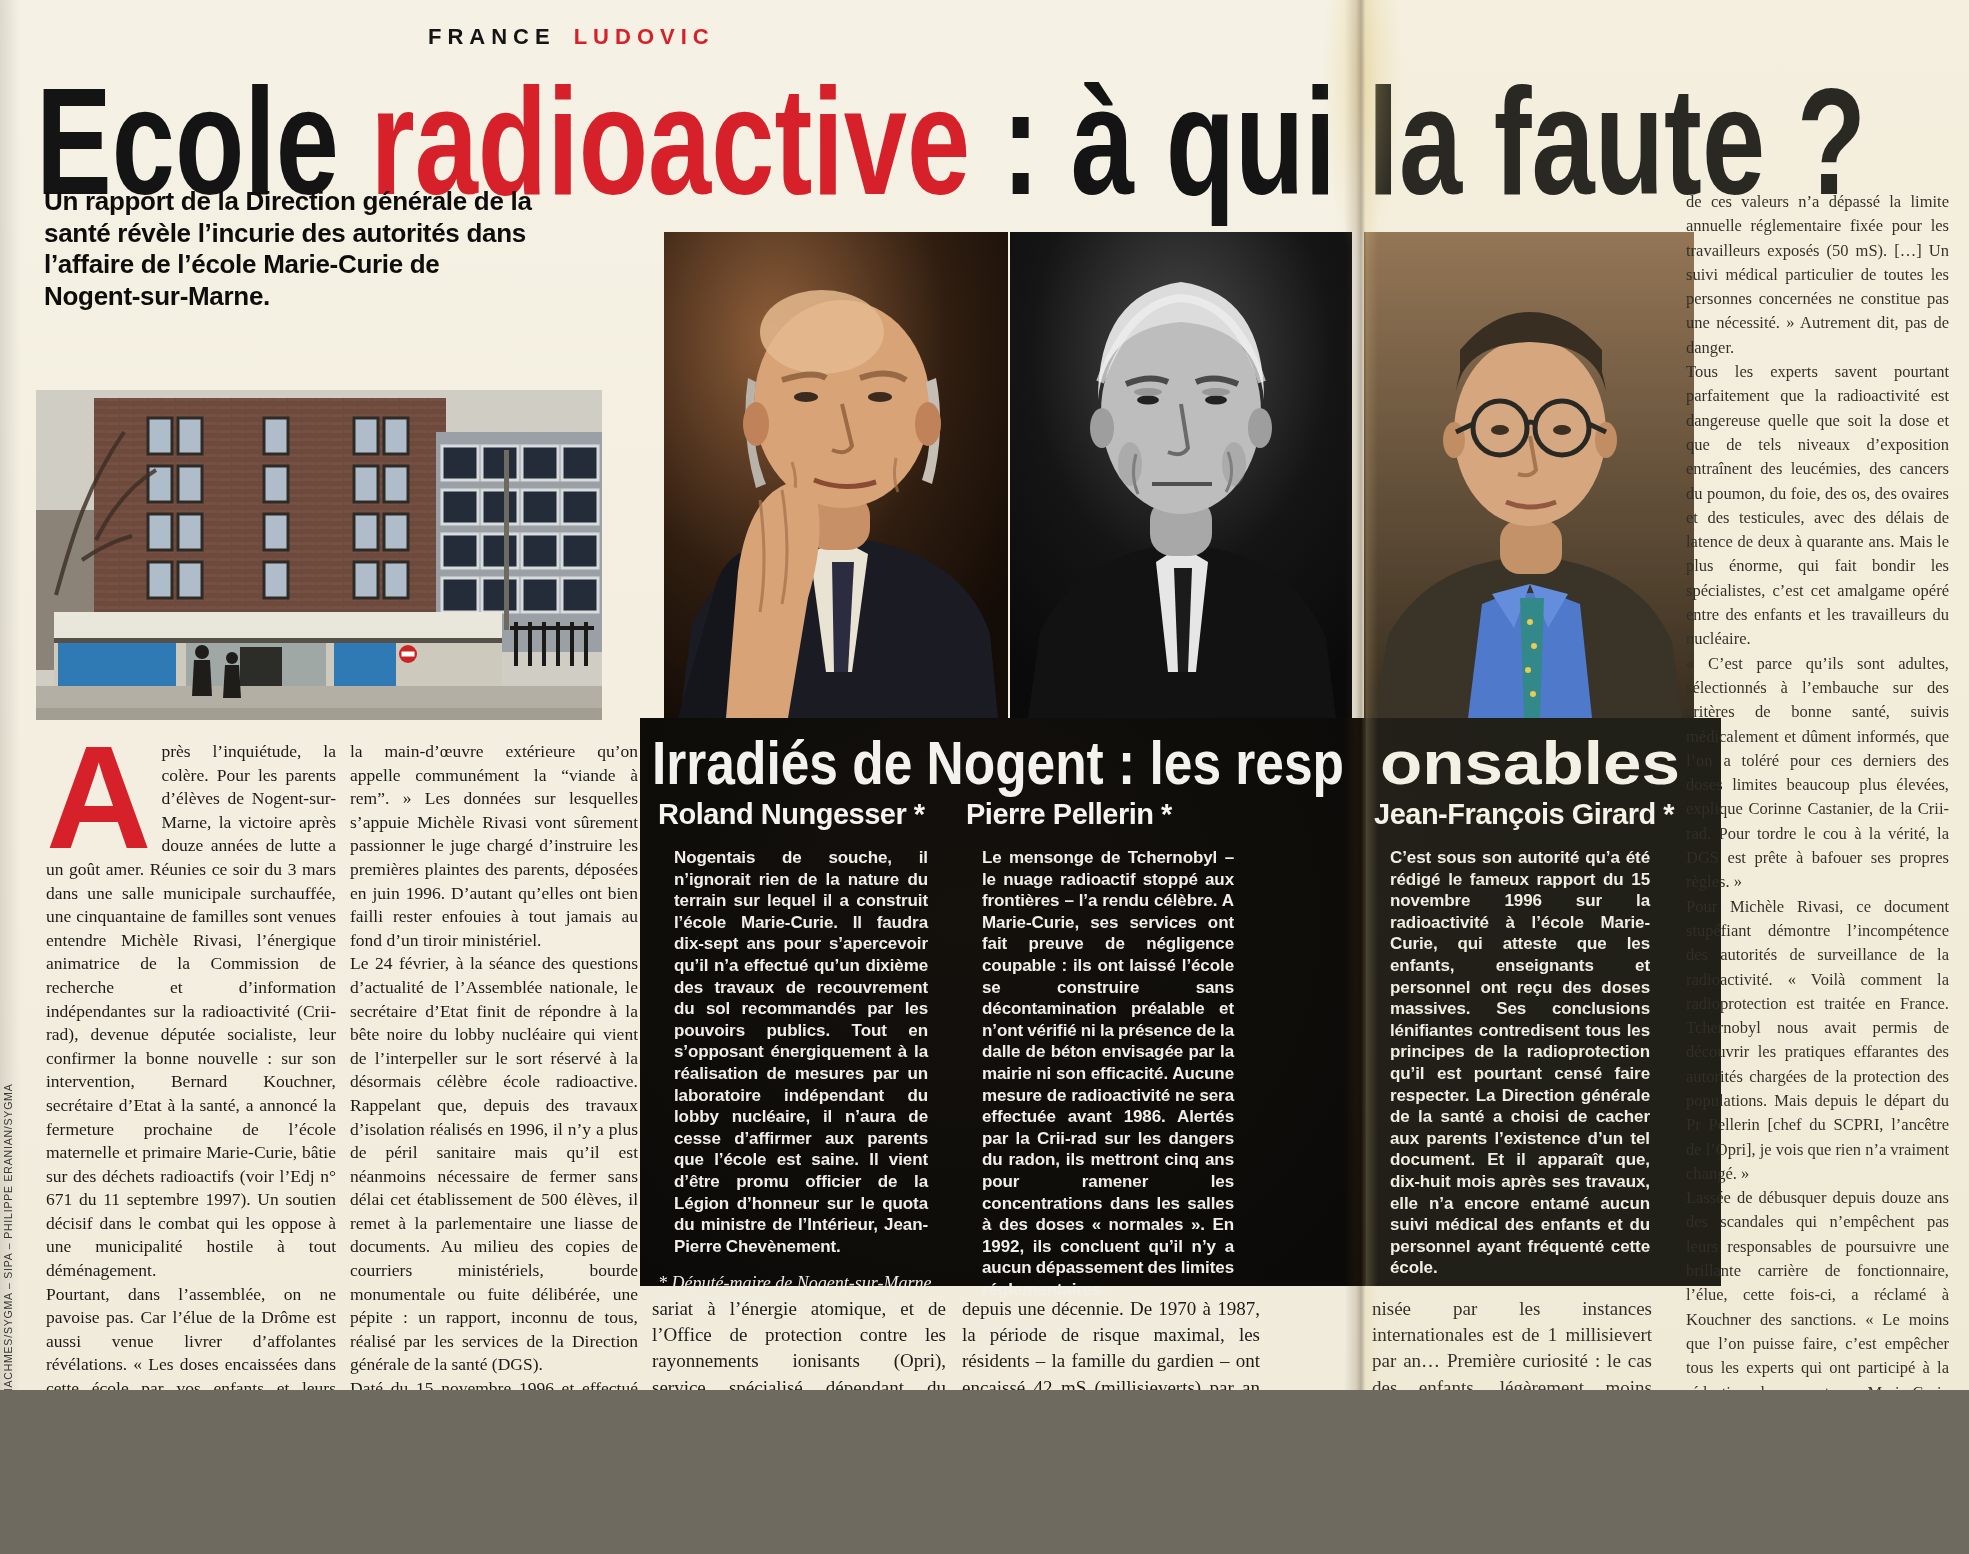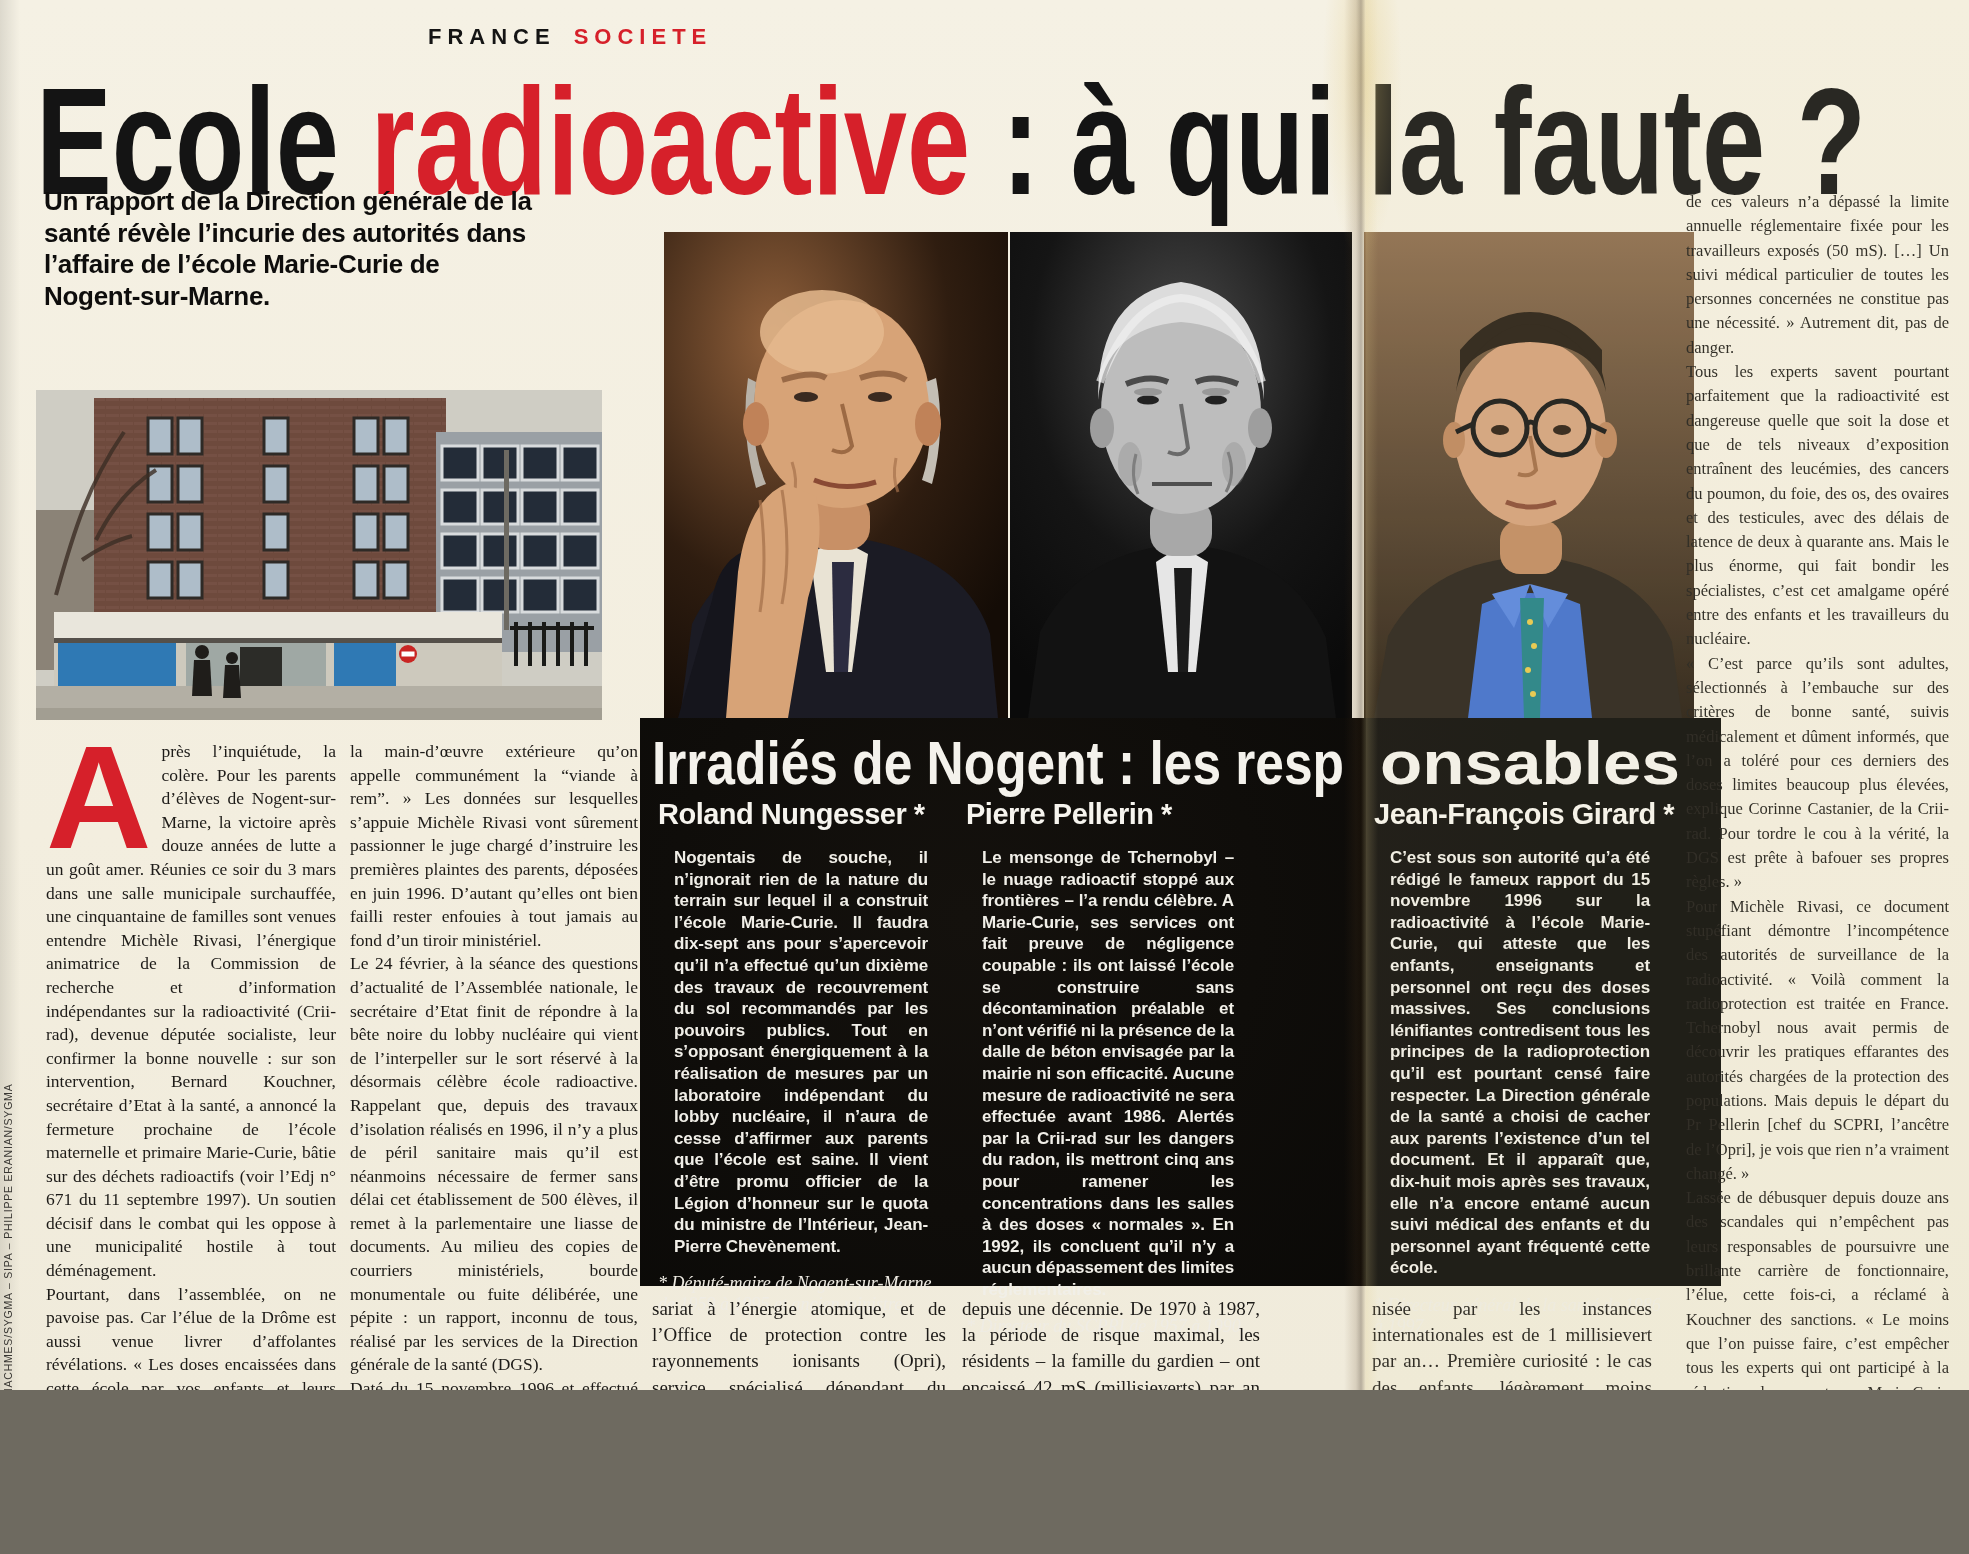--- a/index.html
+++ b/index.html
@@ -65,21 +65,21 @@
          background:rgba(238,222,176,0.10);}
   .photo{display:block;}
 </style>
 </head>
 <body>
 
 <div class="page">
 
   <div class="abs kicker">
     <span class="k1">FRANCE</span>
-    <span class="k2">SOCIETE</span>
+    <span class="k2">LUDOVIC</span>
   </div>
 
   <svg class="abs" style="left:30px;top:48px;" width="1915" height="180">
     <text x="6" y="146" font-family="Liberation Sans, sans-serif" font-weight="bold" font-size="152" textLength="1830" lengthAdjust="spacingAndGlyphs" fill="#141414">
       <tspan>Ecole </tspan><tspan fill="#d6202a">radioactive</tspan><tspan> : à qui  la faute ?</tspan>
     </text>
   </svg>
 
   <div class="abs standfirst">Un rapport de la Direction générale de la santé révèle l’incurie des autorités dans l’affaire de l’école Marie-Curie de Nogent-sur-Marne.</div>
 

